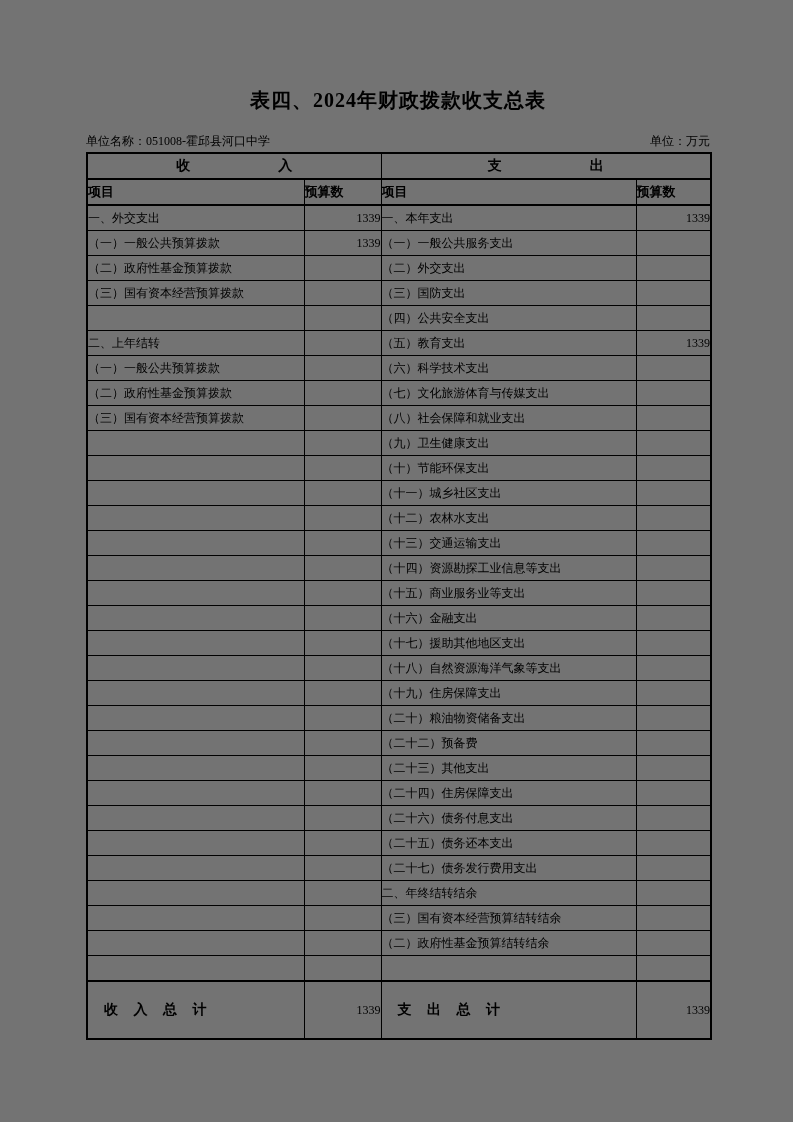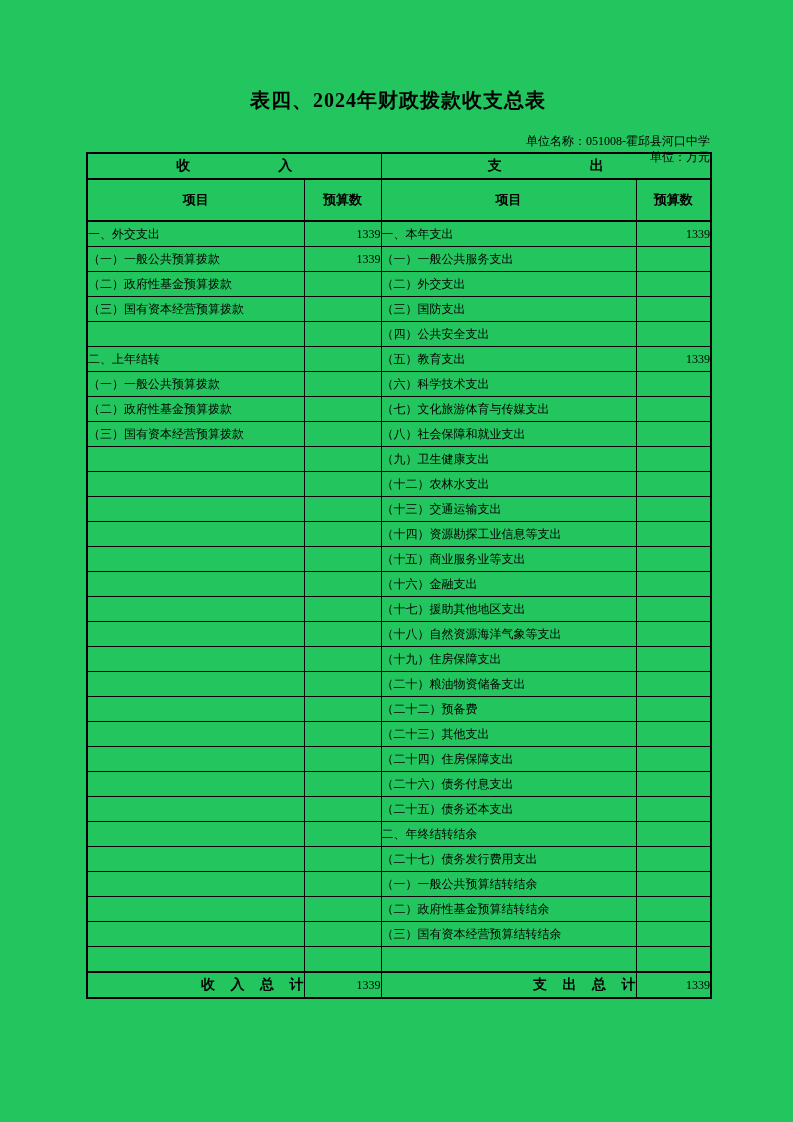--- a/index.html
+++ b/index.html
@@ -1,20 +1,20 @@
 <!DOCTYPE html>
 <html><head>
 <meta charset="utf-8">
 <style>
   html, body { margin: 0; padding: 0; background: #ffffff; }
   .page {
     position: relative;
     width: 793px;
     height: 1122px;
-    background: #22c55e;
+    background: #737373;
     color: #000000;
     font-family: "Liberation Serif", "DejaVu Serif", serif;
     overflow: hidden;
   }
   .title {
     position: absolute;
     top: 86px;
     left: 86px;
     width: 624px;
     margin: 0;
@@ -27,21 +27,20 @@
   .meta {
     position: absolute;
     top: 133px;
     left: 86px;
     width: 624px;
     display: flex;
     justify-content: space-between;
     align-items: flex-end;
     font-size: 12px;
     line-height: 16px;
-    flex-direction: column;
   }
   table.budget {
     position: absolute;
     top: 152px;
     left: 86px;
     width: 624px;
     border-collapse: collapse;
     table-layout: fixed;
     border: 2px solid #000;
   }
@@ -66,32 +65,32 @@
   }
   .spread {
     display: flex;
     justify-content: center;
     gap: 88px;
   }
   tr.col-hdr td {
     border-bottom-width: 2px;
     font-weight: 700;
     font-size: 13px;
-    text-align: center;
-    padding: 8px;
+    text-align: left;
+    padding: 0;
   }
   tr.total td {
     border-top-width: 2px;
   }
   tr.total td.total-label {
     font-weight: 700;
     font-size: 14px;
-    text-align: right;
+    text-align: left;
     word-spacing: 12px;
-    padding: 0;
+    padding: 16px;
   }
 </style>
 </head>
 <body>
 
 <div class="page">
 
   <h1 class="title">表四、2024年财政拨款收支总表</h1>
 
   <div class="meta">
@@ -185,20 +184,32 @@
         </tr>
         <tr>
           <td class="item"></td>
           <td class="num mid"></td>
           <td class="item">（九）卫生健康支出</td>
           <td class="num"></td>
         </tr>
         <tr>
           <td class="item"></td>
           <td class="num mid"></td>
+          <td class="item">（十）节能环保支出</td>
+          <td class="num"></td>
+        </tr>
+        <tr>
+          <td class="item"></td>
+          <td class="num mid"></td>
+          <td class="item">（十一）城乡社区支出</td>
+          <td class="num"></td>
+        </tr>
+        <tr>
+          <td class="item"></td>
+          <td class="num mid"></td>
           <td class="item">（十二）农林水支出</td>
           <td class="num"></td>
         </tr>
         <tr>
           <td class="item"></td>
           <td class="num mid"></td>
           <td class="item">（十三）交通运输支出</td>
           <td class="num"></td>
         </tr>
         <tr>
@@ -269,45 +280,39 @@
         </tr>
         <tr>
           <td class="item"></td>
           <td class="num mid"></td>
           <td class="item">（二十五）债务还本支出</td>
           <td class="num"></td>
         </tr>
         <tr>
           <td class="item"></td>
           <td class="num mid"></td>
+          <td class="item">（二十七）债务发行费用支出</td>
+          <td class="num"></td>
+        </tr>
+        <tr>
+          <td class="item"></td>
+          <td class="num mid"></td>
           <td class="item">二、年终结转结余</td>
           <td class="num"></td>
         </tr>
         <tr>
           <td class="item"></td>
           <td class="num mid"></td>
-          <td class="item">（二十七）债务发行费用支出</td>
-          <td class="num"></td>
-        </tr>
-        <tr>
-          <td class="item"></td>
-          <td class="num mid"></td>
-          <td class="item">（一）一般公共预算结转结余</td>
+          <td class="item">（三）国有资本经营预算结转结余</td>
           <td class="num"></td>
         </tr>
         <tr>
           <td class="item"></td>
           <td class="num mid"></td>
           <td class="item">（二）政府性基金预算结转结余</td>
-          <td class="num"></td>
-        </tr>
-        <tr>
-          <td class="item"></td>
-          <td class="num mid"></td>
-          <td class="item">（三）国有资本经营预算结转结余</td>
           <td class="num"></td>
         </tr>
         <tr>
           <td class="item"></td>
           <td class="num mid"></td>
           <td class="item"></td>
           <td class="num"></td>
         </tr>
         <tr class="total">
           <td class="total-label">收 入 总 计</td>

